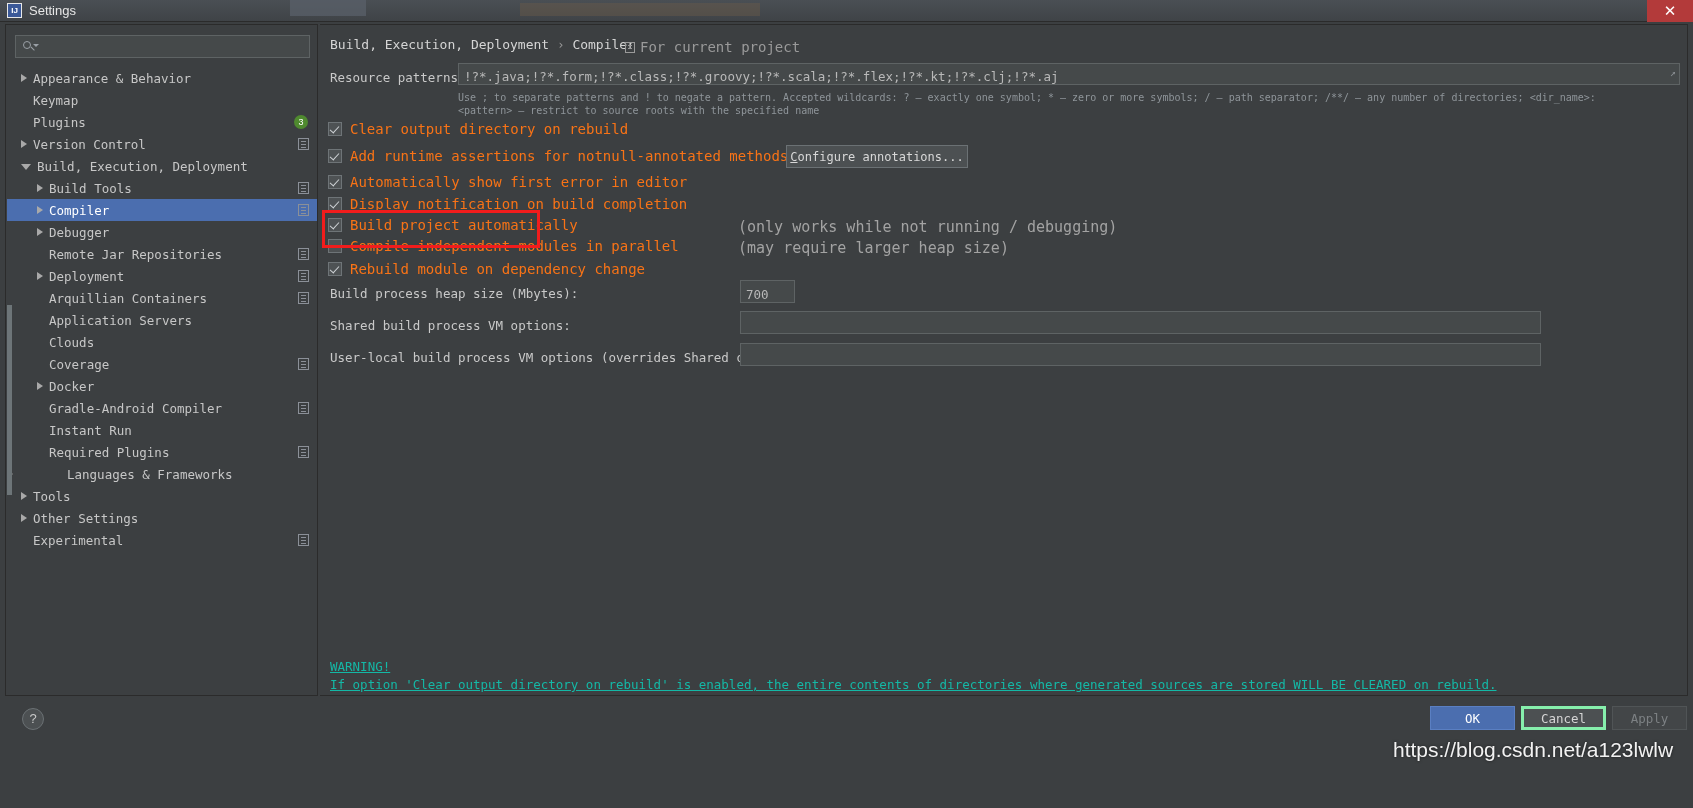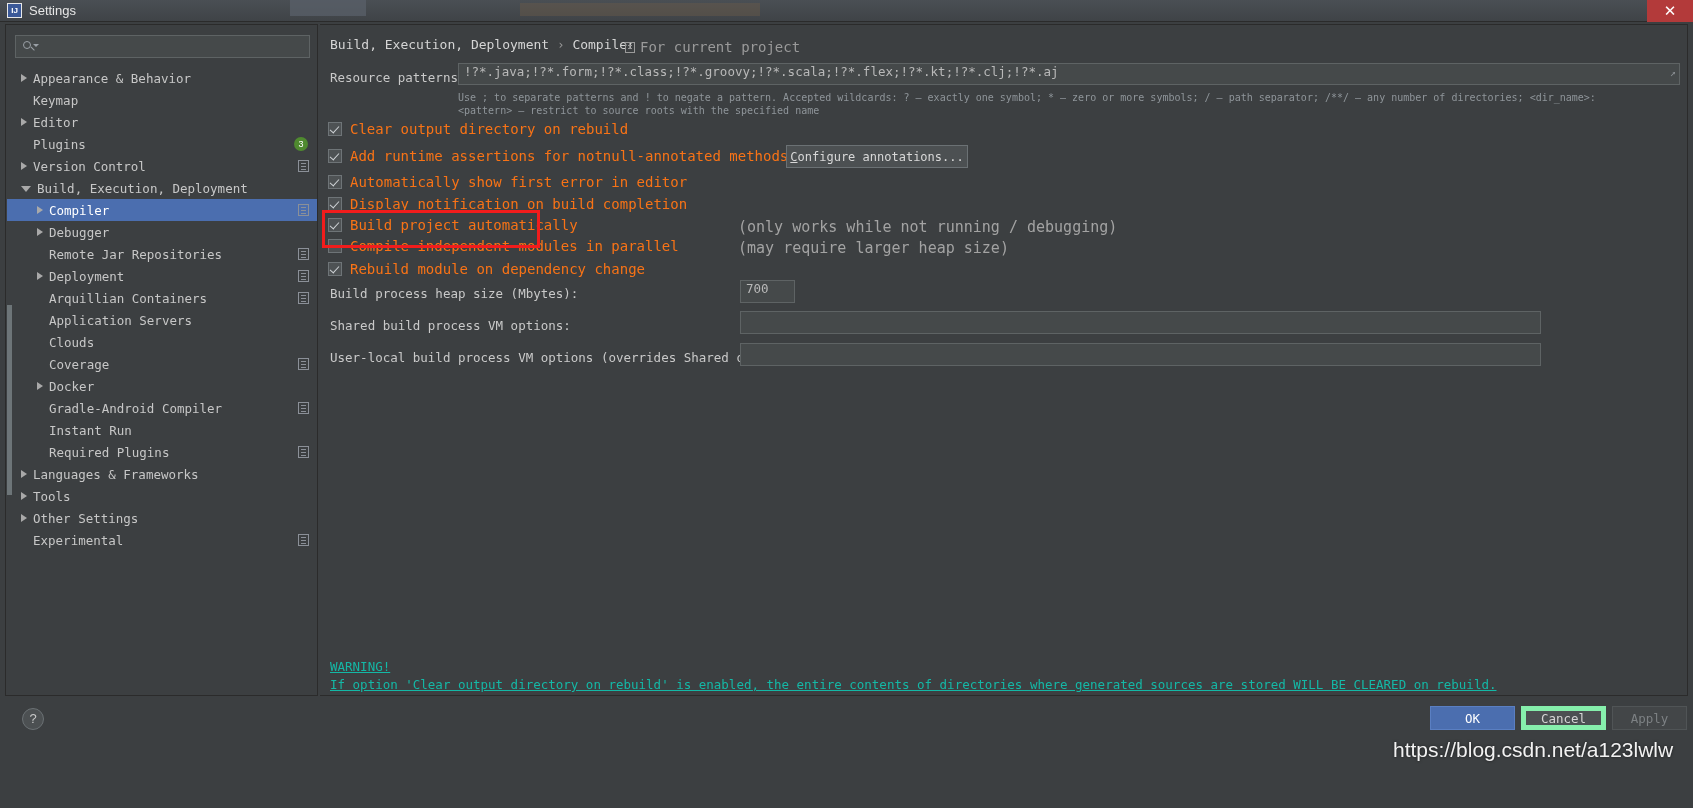--- a/index.html
+++ b/index.html
@@ -176,21 +176,21 @@
 
   .textfield {
     position: absolute;
     background: #45494a;
     border: 1px solid #5e6364;
     color: #b9b9b9;
     font-size: 12.5px;
     font-family: "DejaVu Sans Mono", monospace;
     padding: 0 5px;
     outline: none;
-    display: flex; align-items: flex-start;
+    display: flex; align-items: flex-end;
   }
   .textfield.expandable { padding-right: 16px; }
   .expand-mark {
     position: absolute; right: 3px; top: 3px;
     color: #8a8f93; font-size: 10px;
   }
 
   .hint {
     position: absolute;
     color: #8f959a; font-size: 10px; line-height: 13px;
@@ -262,21 +262,21 @@
     display: flex; align-items: center; justify-content: center;
     font-size: 12.5px;
     font-family: "DejaVu Sans Mono", monospace;
   }
   .dlg-btn.ok {
     left: 1430px; width: 85px;
     background: #4b6eaf; border: 1px solid #5a7fc2; color: #ffffff;
   }
   .dlg-btn.cancel {
     left: 1521px; width: 85px;
-    background: #4c5052; border: 5px solid #86efac; color: #d5d5d5;
+    background: #4c5052; border: 3px solid #86efac; color: #d5d5d5;
   }
   .dlg-btn.apply {
     left: 1612px; width: 75px;
     background: #434648; border: 1px solid #505456; color: #7d8184;
   }
   .watermark {
     position: absolute; left: 1393px; top: 40px;
     color: #f2f2f2; font-size: 21px;
     font-family: "Liberation Sans", sans-serif;
     text-shadow: 0 0 3px rgba(0,0,0,.6);
@@ -309,37 +309,38 @@
     <div class="tree" id="tree">
         <div class="tree-row" style="padding-left: 14px;">
           <span class="arrow"></span>
           <span>Appearance &amp; Behavior</span>
         </div>
         <div class="tree-row" style="padding-left: 14px;">
           <span class="arrow hidden"></span>
           <span>Keymap</span>
         </div>
         <div class="tree-row" style="padding-left: 14px;">
-          <span class="arrow"></span>
-          <span>Editor</span>
-        </div>
-        <div class="tree-row" style="padding-left: 14px;">
           <span class="arrow hidden"></span>
           <span>Plugins</span>
           <span class="badge-green">3</span>
         </div>
         <div class="tree-row" style="padding-left: 14px;">
           <span class="arrow"></span>
           <span>Version Control</span>
           <span class="proj-icon"></span>
         </div>
         <div class="tree-row" style="padding-left: 14px;">
           <span class="arrow down"></span>
           <span>Build, Execution, Deployment</span>
         </div>
+        <div class="tree-row" style="padding-left: 30px;">
+          <span class="arrow"></span>
+          <span>Build Tools</span>
+          <span class="proj-icon"></span>
+        </div>
         <div class="tree-row selected" style="padding-left: 30px;">
           <span class="arrow"></span>
           <span>Compiler</span>
           <span class="proj-icon"></span>
         </div>
         <div class="tree-row" style="padding-left: 30px;">
           <span class="arrow"></span>
           <span>Debugger</span>
         </div>
         <div class="tree-row" style="padding-left: 30px;">
@@ -381,21 +382,21 @@
         </div>
         <div class="tree-row" style="padding-left: 30px;">
           <span class="arrow hidden"></span>
           <span>Instant Run</span>
         </div>
         <div class="tree-row" style="padding-left: 30px;">
           <span class="arrow hidden"></span>
           <span>Required Plugins</span>
           <span class="proj-icon"></span>
         </div>
-        <div class="tree-row" style="padding-left: 14px;">
+        <div class="tree-row" style=" gap: 48px;">
           <span class="arrow"></span>
           <span>Languages &amp; Frameworks</span>
         </div>
         <div class="tree-row" style="padding-left: 14px;">
           <span class="arrow"></span>
           <span>Tools</span>
         </div>
         <div class="tree-row" style="padding-left: 14px;">
           <span class="arrow"></span>
           <span>Other Settings</span>

